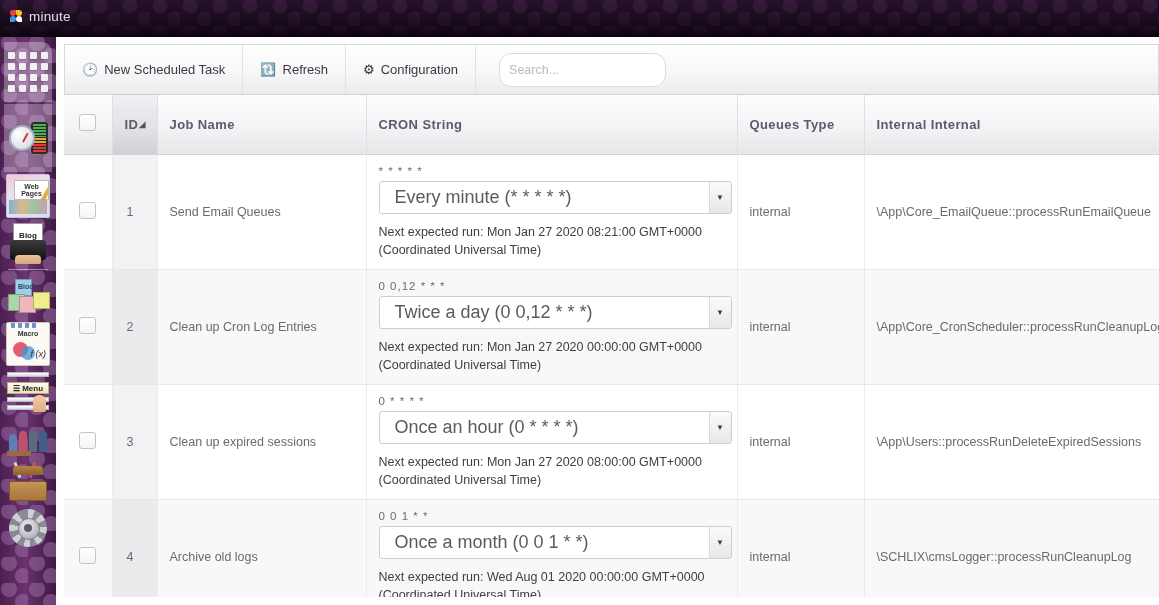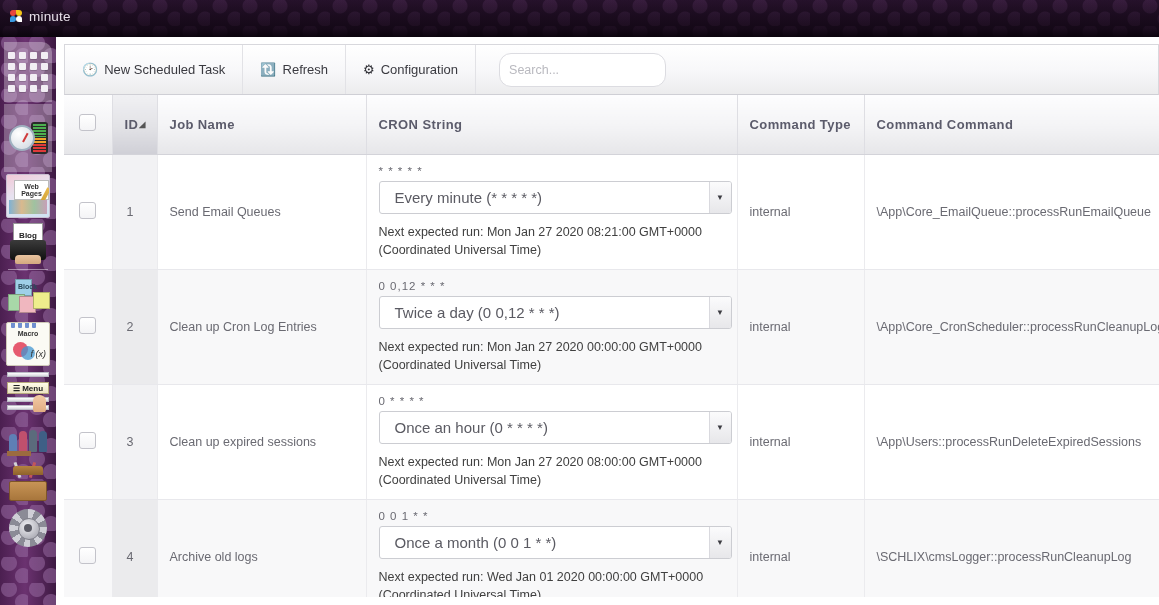--- a/index.html
+++ b/index.html
@@ -249,21 +249,21 @@
   #grid tbody tr.alt td.col-id { background:#ebebed; }
 
   .chk {
     width:17px;height:17px;border:1px solid #c3c3ca;border-radius:3px;
     background:linear-gradient(to bottom,#ffffff,#f4f4f6);display:inline-block;cursor:pointer;
   }
   .cron-raw { font-size:11.5px; color:#6a6a72; letter-spacing:1px; margin-bottom:4px; }
   .sel-shell { position:relative; width:353px; height:33px; margin-bottom:9px; }
   .sel-shell .sel-box {
     position:absolute; inset:0; border:1px solid #cccdd2; border-radius:3px; background:#fff;
-    display:flex; align-items:center; padding-left:15px; font-size:15px; color:#5a5a62;
+    display:flex; align-items:center; padding-left:15px; font-size:18px; color:#5a5a62;
     cursor:pointer;
   }
   .sel-shell .sel-arrow {
     position:absolute; right:1px; top:1px; bottom:1px; width:22px;
     background:linear-gradient(to bottom,#fbfbfc,#e7e7ea);
     border-left:1px solid #d9d9de; border-radius:0 2px 2px 0;
     display:flex; align-items:center; justify-content:center;
     font-size:8px; color:#3c3c42; cursor:pointer;
   }
   .next-run { font-size:12.5px; color:#404040; line-height:18px; max-width:352px; }
@@ -450,22 +450,22 @@
       <thead>
         <tr>
           <th class="col-chk">
             <span class="chk"></span>
           </th>
           <th class="col-id">
             <span>ID</span><span class="sort-caret">◢</span>
           </th>
           <th>Job Name</th>
           <th>CRON String</th>
-          <th>Command Type</th>
-          <th>Command Command</th>
+          <th>Queues Type</th>
+          <th>Internal Internal</th>
         </tr>
       </thead>
       <tbody>
 
         <tr>
           <td class="col-chk">
             <span class="chk"></span>
           </td>
           <td class="col-id">1</td>
           <td>Send Email Queues</td>
@@ -522,21 +522,21 @@
             <span class="chk"></span>
           </td>
           <td class="col-id">4</td>
           <td>Archive old logs</td>
           <td>
             <div class="cron-raw">0 0 1 * *</div>
             <div class="sel-shell">
               <div class="sel-box">Once a month (0 0 1 * *)</div>
               <div class="sel-arrow">▼</div>
             </div>
-            <div class="next-run">Next expected run: Wed Jan 01 2020 00:00:00 GMT+0000 (Coordinated Universal Time)</div>
+            <div class="next-run">Next expected run: Wed Aug 01 2020 00:00:00 GMT+0000 (Coordinated Universal Time)</div>
           </td>
           <td>internal</td>
           <td>\SCHLIX\cmsLogger::processRunCleanupLog</td>
         </tr>
 
       </tbody>
     </table>
   </div>
 </div>
 

